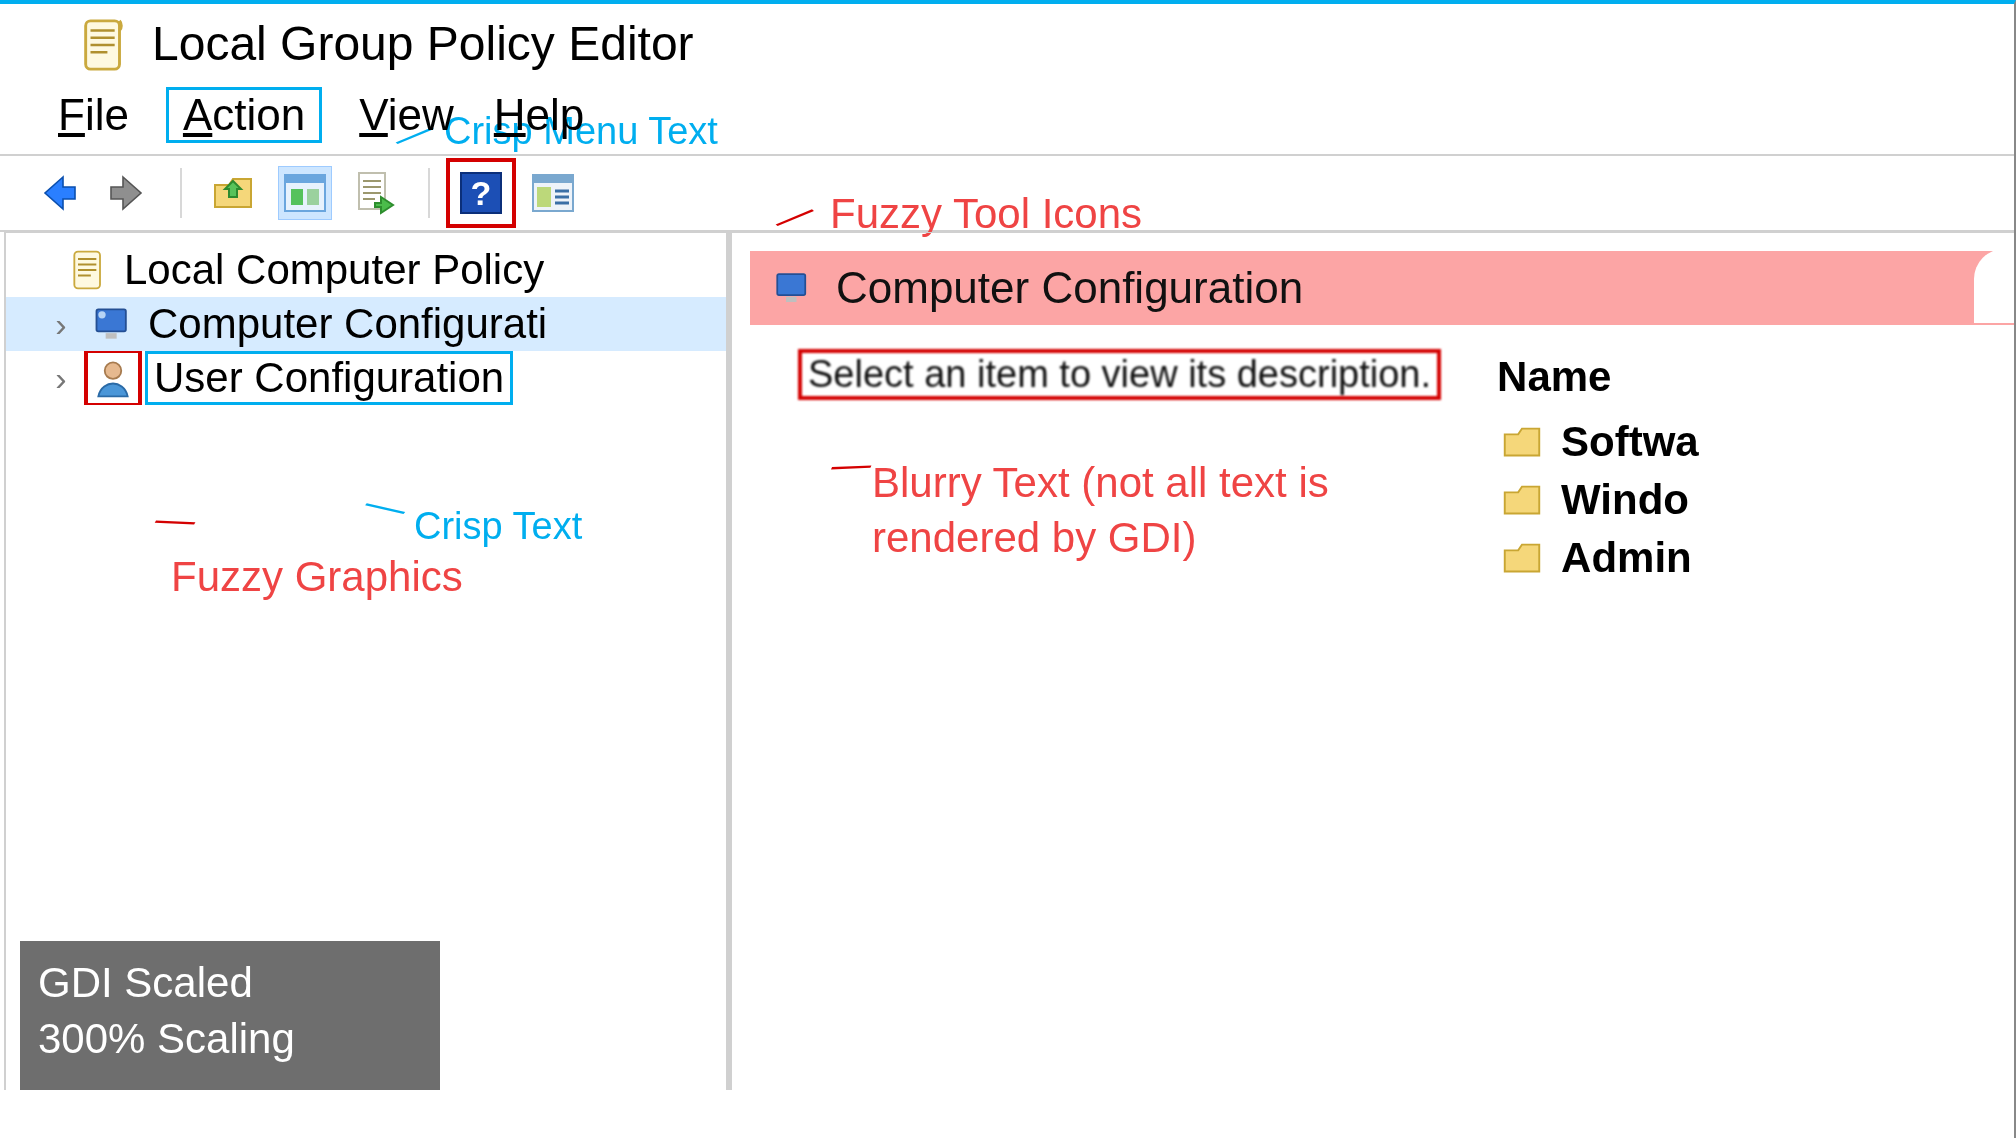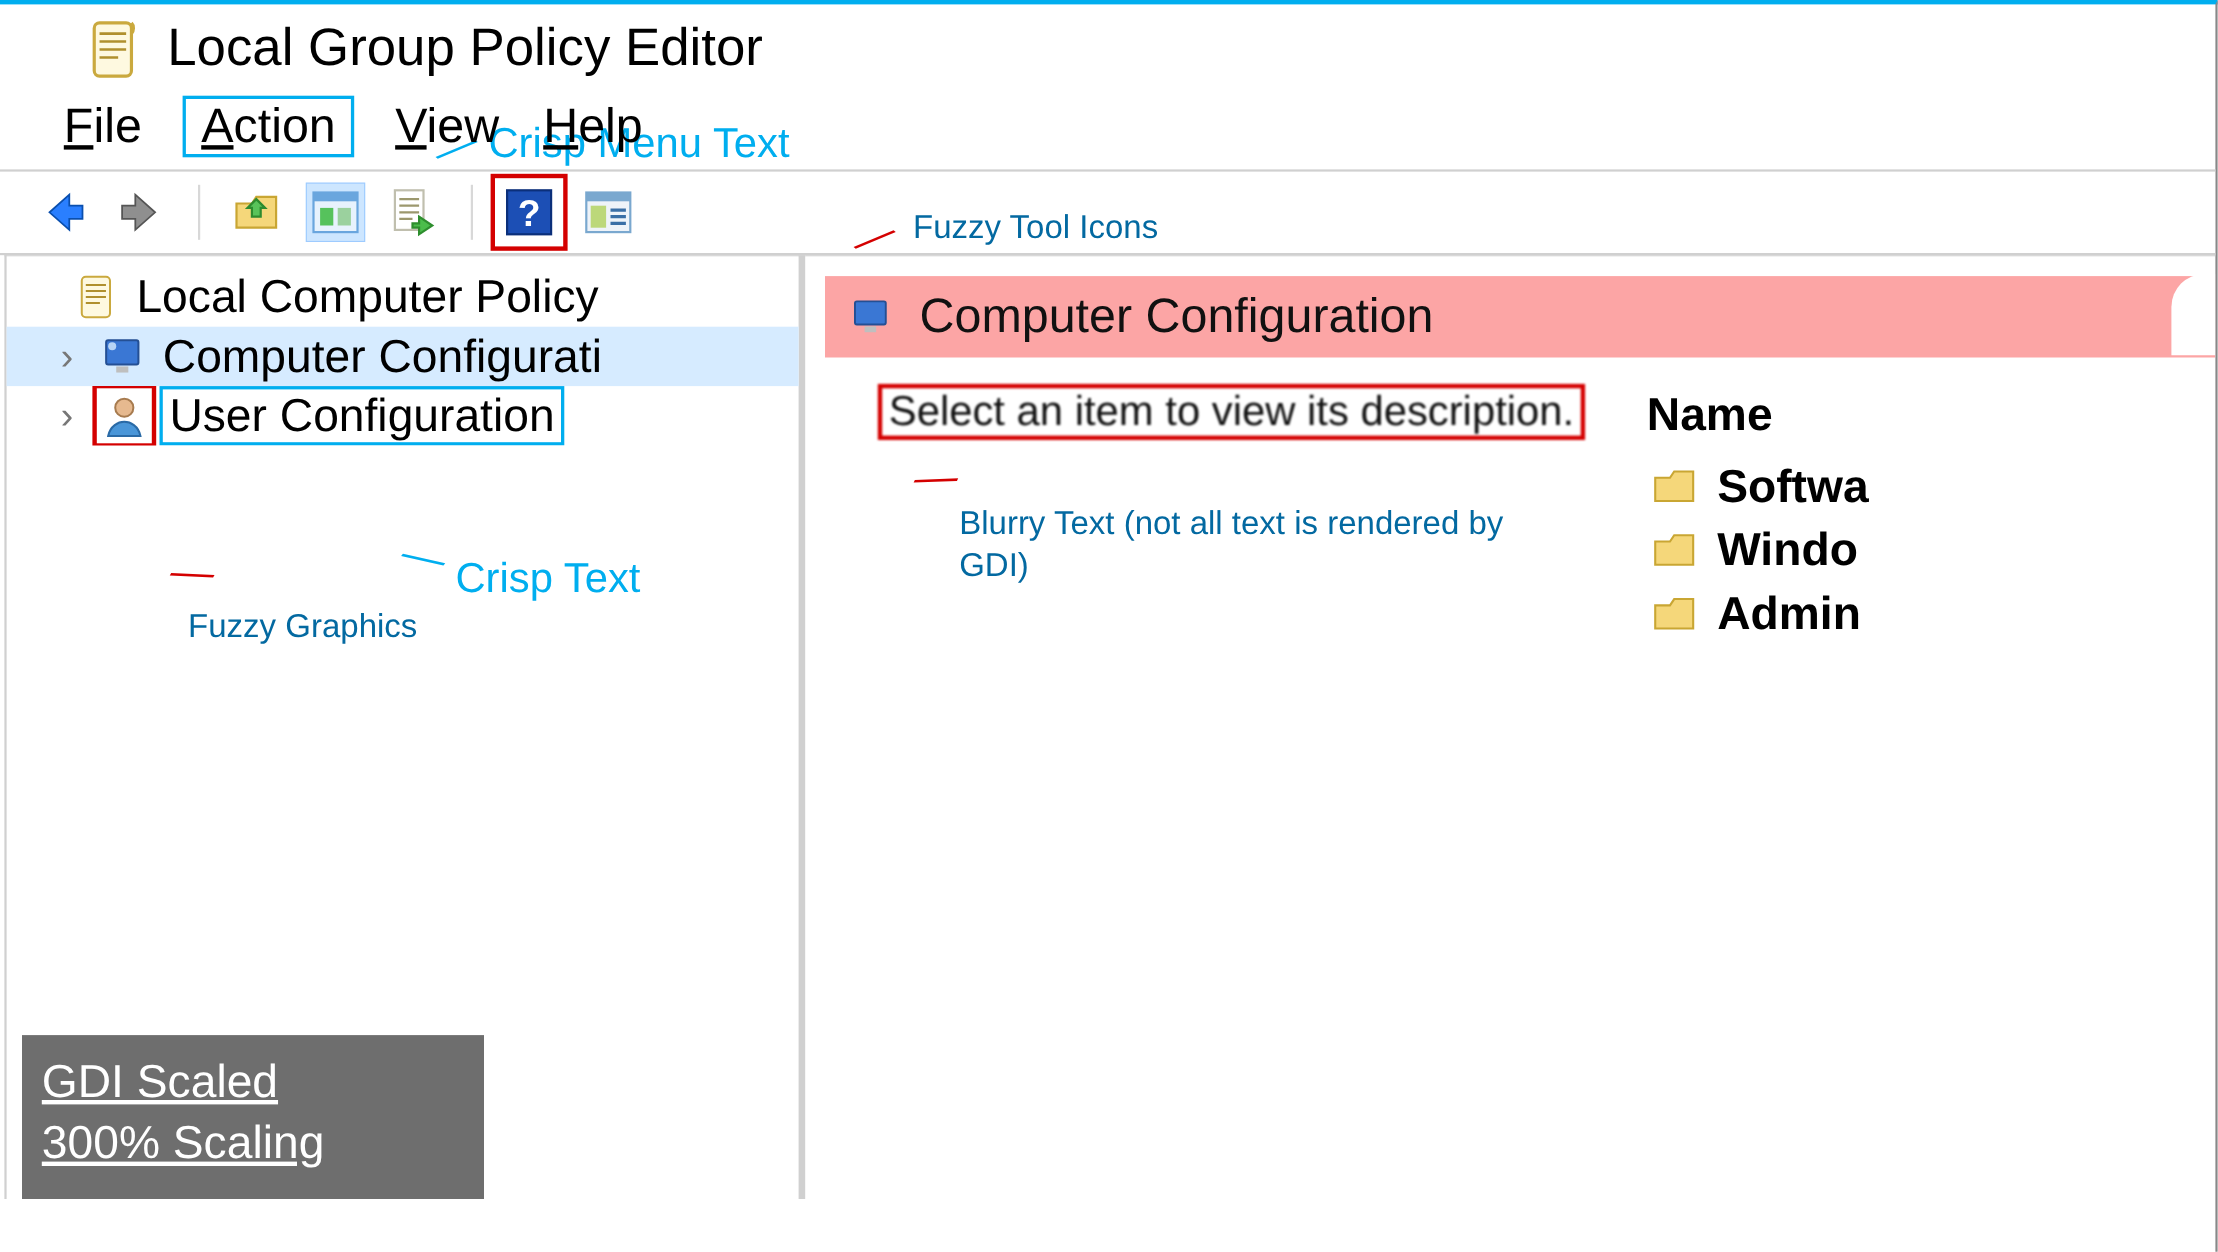--- a/index.html
+++ b/index.html
@@ -39,21 +39,21 @@
     padding: 4px 0 14px 58px;
     font-size: 44px;
     position: relative;
   }
   .menubar .menu-item { position: relative; cursor: default; }
   .menubar .menu-item .ul { text-decoration: underline; }
   .highlight-blue { outline: 3px solid #00aeef; }
 
   
   .annot-blue { color:#00aeef; font-size:38px; position:absolute; white-space:nowrap; }
-  .annot-red  { color:#0369a1; font-size:30px; position:absolute; white-space:nowrap; }
+  .annot-red  { color:#ef4444; font-size:42px; position:absolute; white-space:nowrap; }
   .tick-blue  { color:#00aeef; font-size:30px; position:absolute; }
   .tick-red   { color:#d40000; font-size:30px; position:absolute; }
 
   
   .toolbar {
     display:flex; align-items:center;
     gap:18px;
     padding: 10px 0 10px 30px;
     border-top: 2px solid #d0d0d0;
     border-bottom: 2px solid #d0d0d0;
@@ -155,21 +155,20 @@
   
   .caption {
     position:absolute;
     left:14px; bottom:0;
     width: 420px;
     background:#6e6e6e;
     color:#fff;
     font-size:42px;
     line-height:1.35;
     padding: 14px 18px 22px 18px;
-    text-decoration: underline;
   }
 
   
   svg { display:block; }
 </style>
 </head>
 <body>
 
 <div class="titlebar">
   <span class="app-icon">

